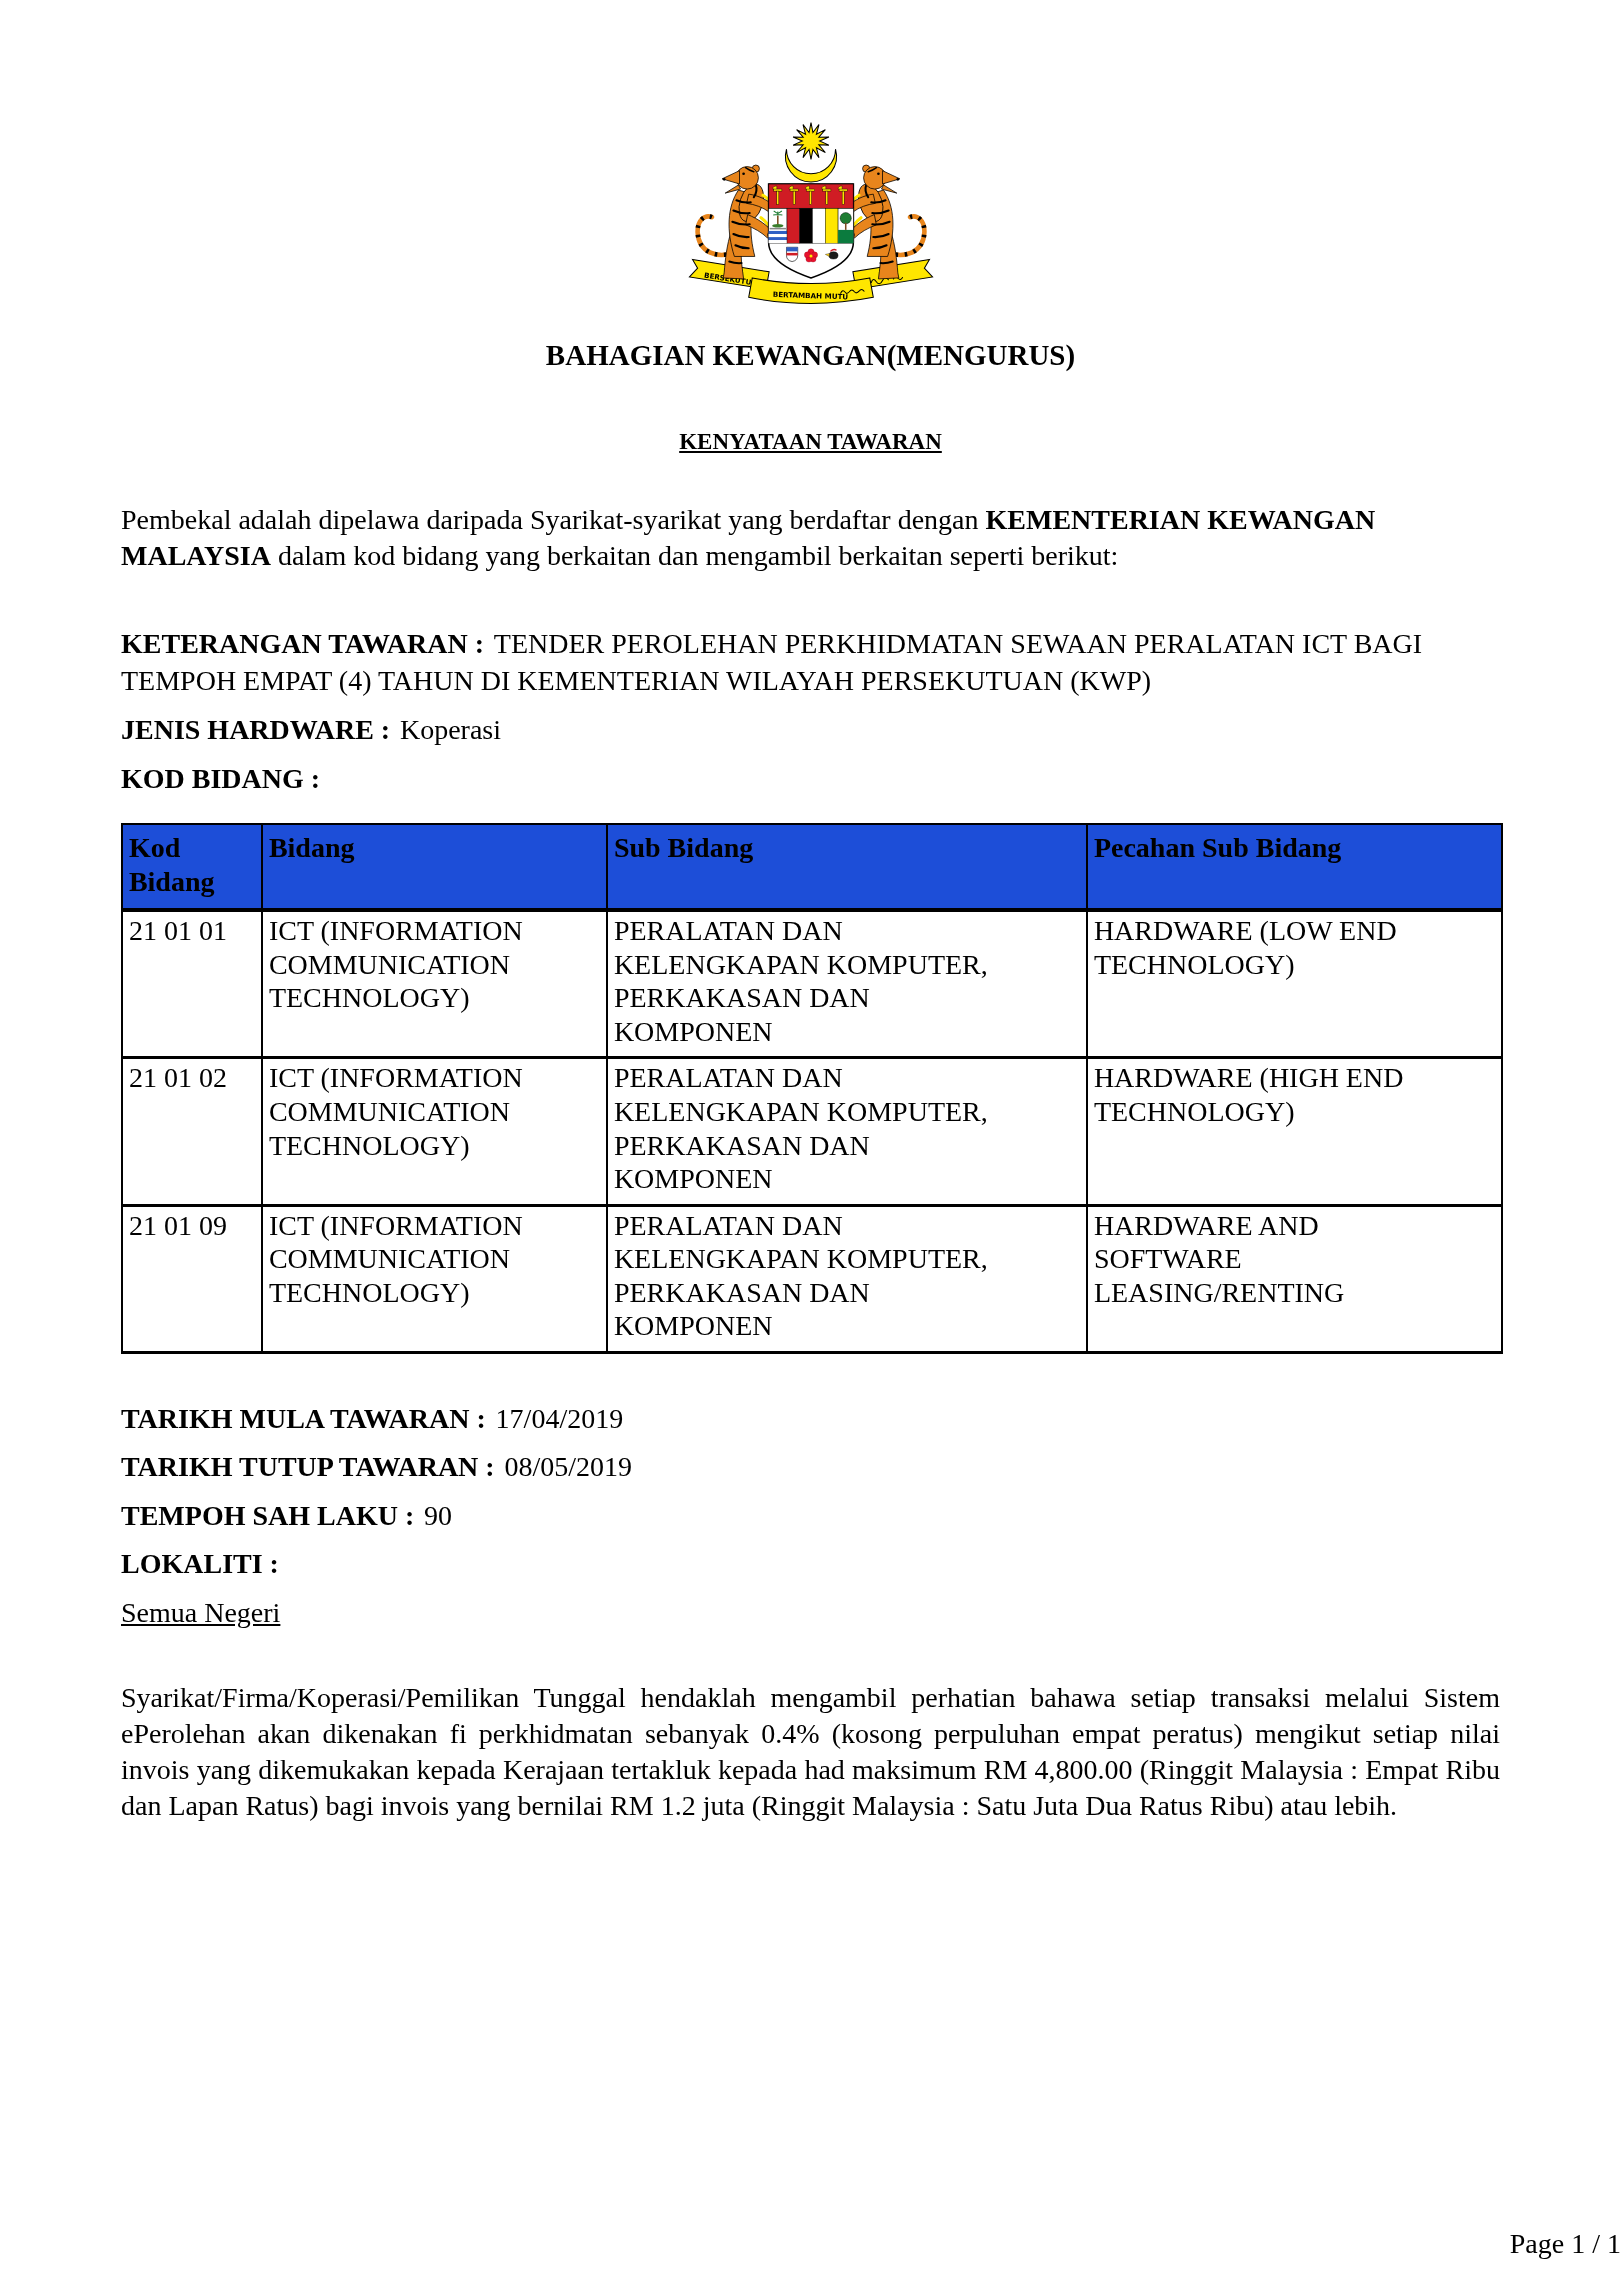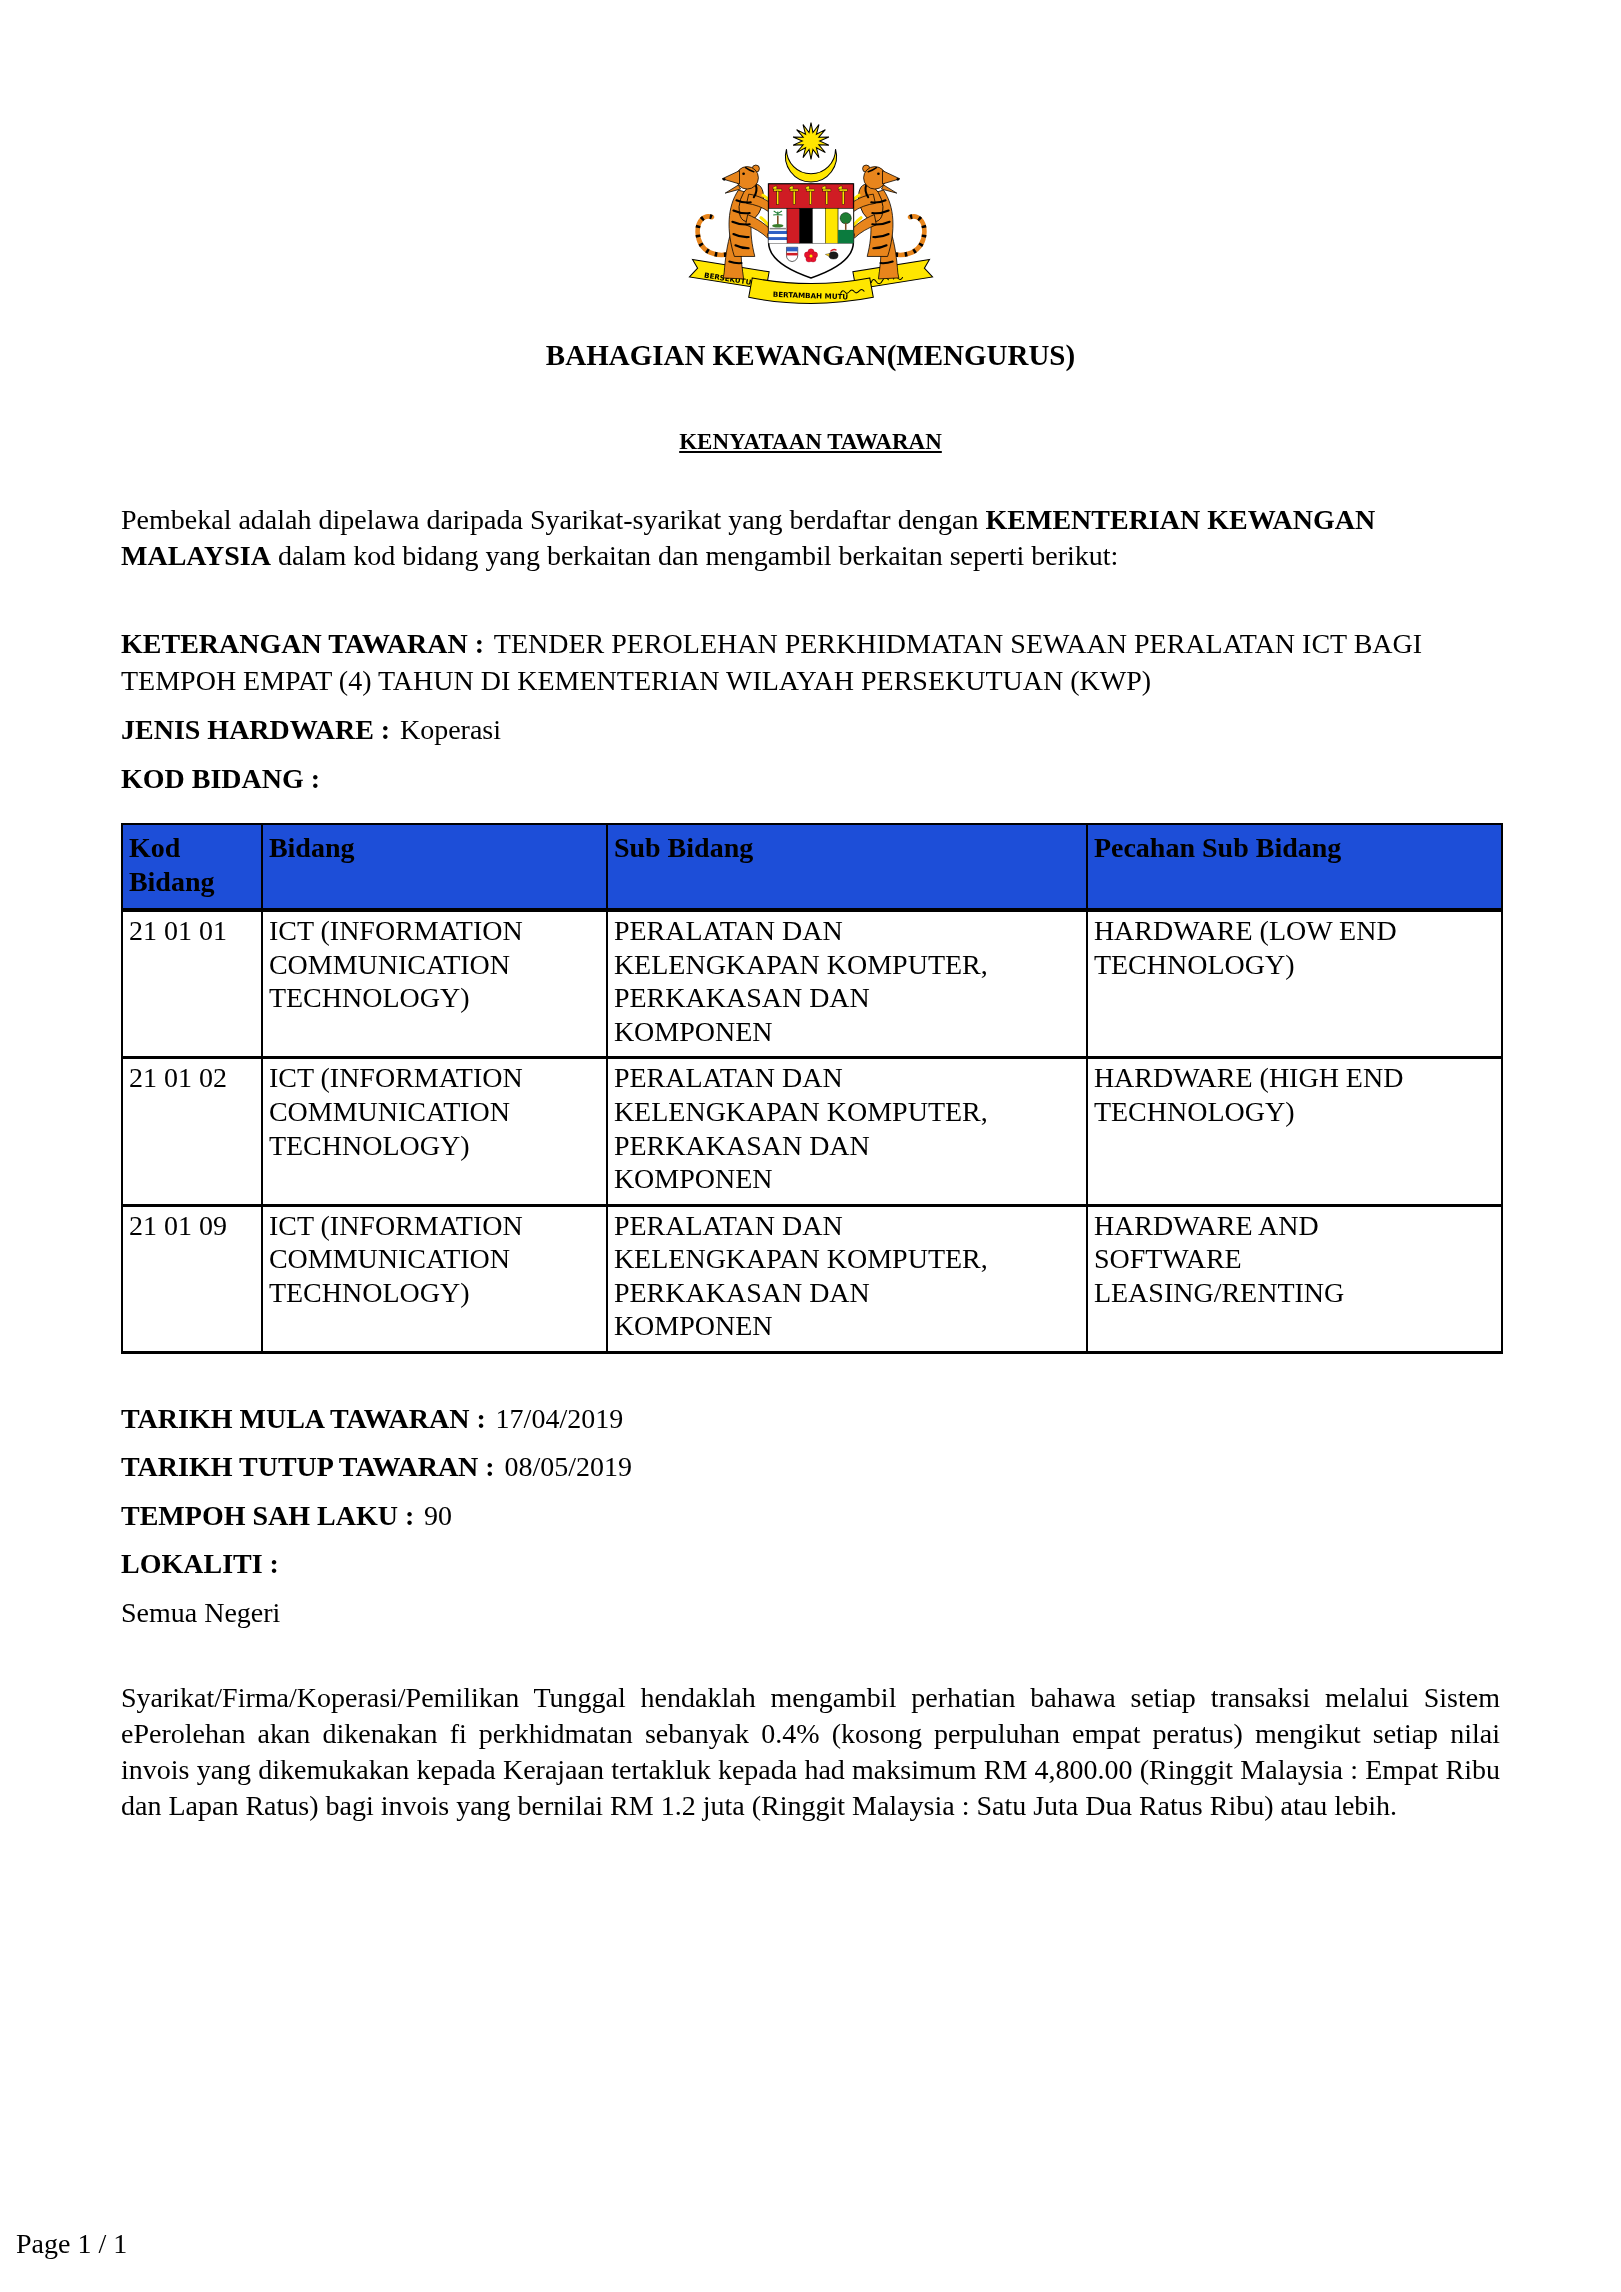--- a/index.html
+++ b/index.html
@@ -41,29 +41,29 @@
   }
   table.kod-bidang td{
     border:2px solid #000;
     border-bottom:3.9px solid #000;
     text-align:left;vertical-align:top;
     padding:2px 7.8px 7.8px 5.9px;
     white-space:pre-line;
   }
   .schedule{margin-top:47px;}
   .schedule .line{margin-bottom:11.8px;}
-  .plain{font-weight:normal;}
+  .plain{font-weight:normal;text-decoration:underline;}
   .notice{
     margin-top:49px;
     font-size:28px;line-height:1.28;
     text-align:justify;
   }
   .footer{
     position:absolute;left:16px;right:0;bottom:33px;
-    text-align:left;font-size:28px;
+    text-align:right;font-size:28px;
   }
 </style>
 </head>
 <body>
 
 <div class="page">
 
   <div class="crest-wrap">
     <svg class="crest" viewBox="0 0 560 400" xmlns="http://www.w3.org/2000/svg">
       <defs>

